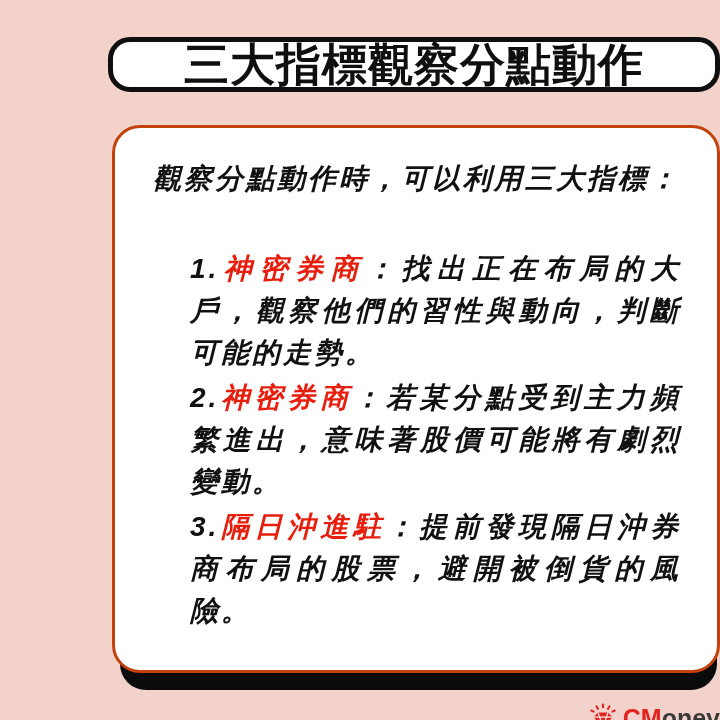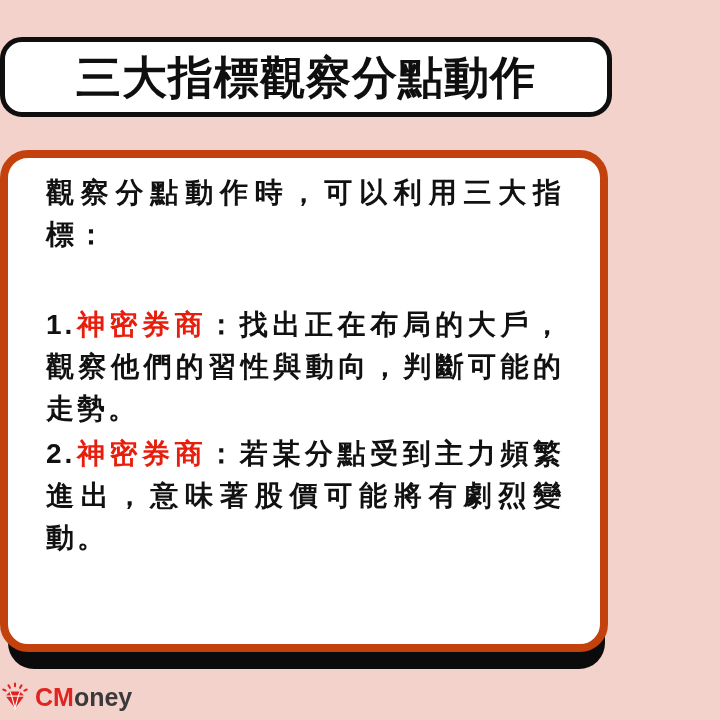--- a/index.html
+++ b/index.html
@@ -11,21 +11,21 @@
     height: 720px;
     background: #f3d2cb;
     font-family: "Liberation Sans", "DejaVu Sans", sans-serif;
     overflow: hidden;
   }
   .page {
     width: 720px;
     height: 720px;
     display: flex;
     flex-direction: column;
-    align-items: flex-start;
+    align-items: flex-end;
     box-sizing: border-box;
   }
   
   .title-box {
     margin-top: 37px;
     width: 612px;
     height: 80px;
     background: #ffffff;
     border: 5px solid #0f0f0f;
     border-radius: 22px;
@@ -56,42 +56,44 @@
     top: 60px;
     bottom: -17px;
     background: #0b0b0b;
     border-radius: 26px;
     z-index: 0;
   }
   .card {
     position: relative;
     z-index: 1;
     background: #ffffff;
-    border: 8px solid #c2410c;
+    border: 3px solid #c2410c;
     border-radius: 28px;
     box-sizing: border-box;
     min-height: 502px;
-    padding: 14px 36px 38px 38px;
+    padding: 30px 36px 38px 38px;
     color: #111111;
+    font-style: italic;
   }
   .card p {
     margin: 0;
     font-size: 28px;
     font-weight: 700;
     line-height: 42px;
     letter-spacing: 3px;
     text-align: justify;
     text-justify: inter-character;
     color: #111111;
   }
   .card .intro {
     margin-bottom: 48px;
   }
   .card .item {
     margin-top: 3px;
+    margin-left: 37px;
   }
   .term {
     color: #e81e0d;
   }
   
   .footer {
     margin-top: 30px;
     display: flex;
     align-items: center;
     justify-content: center;
@@ -118,20 +120,21 @@
   <div class="card-wrap">
     <div class="card-shadow"></div>
     <div class="card">
 
       <p class="intro">觀察分點動作時，可以利用三大指標：</p>
 
       <p class="item"><span>1.</span><span class="term">神密券商</span><span>：找出正在布局的大戶，觀察他們的習性與動向，判斷可能的走勢。</span></p>
 
       <p class="item"><span>2.</span><span class="term">神密券商</span><span>：若某分點受到主力頻繁進出，意味著股價可能將有劇烈變動。</span></p>
 
+      <p class="item"><span>3.</span><span class="term">隔日沖進駐</span><span>：提前發現隔日沖券商布局的股票，避開被倒貨的風險。</span></p>
 
     </div>
   </div>
 
   <div class="footer">
     <svg width="30" height="30" viewBox="0 0 32 32" aria-hidden="true">
       <g stroke="#e02521" stroke-width="2.2" stroke-linecap="round">
         <line x1="16" y1="1.5" x2="16" y2="4.5"></line>
         <line x1="9" y1="3.5" x2="10.6" y2="6.2"></line>
         <line x1="23" y1="3.5" x2="21.4" y2="6.2"></line>

